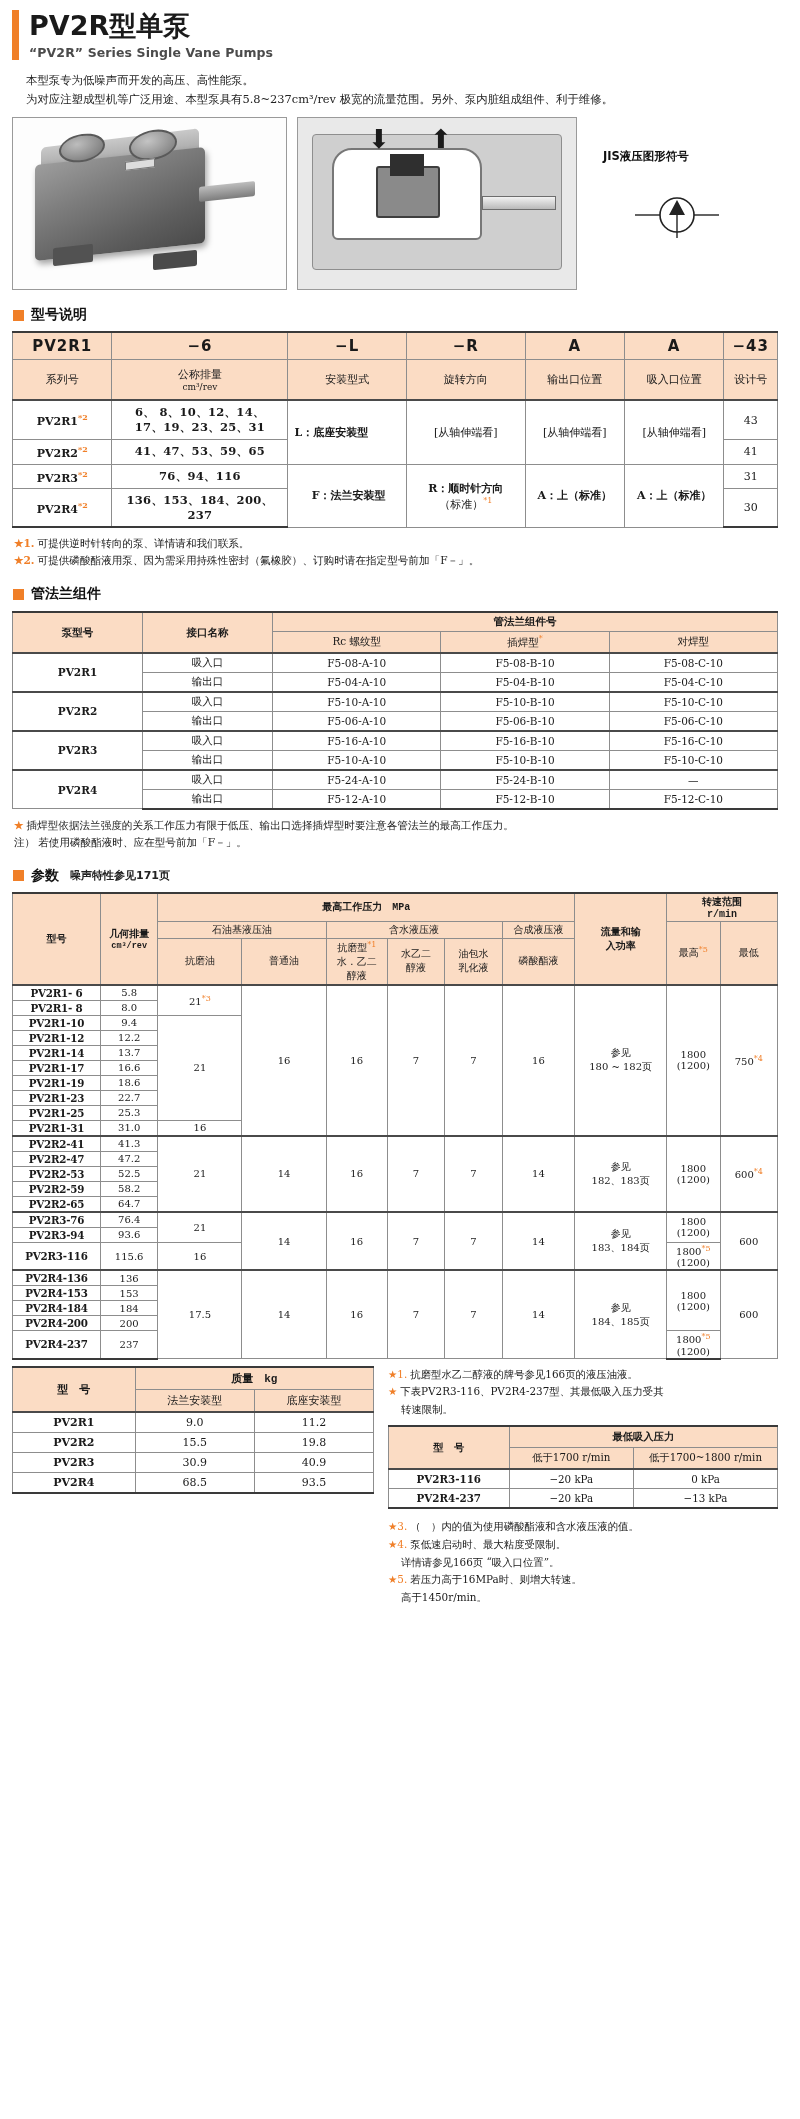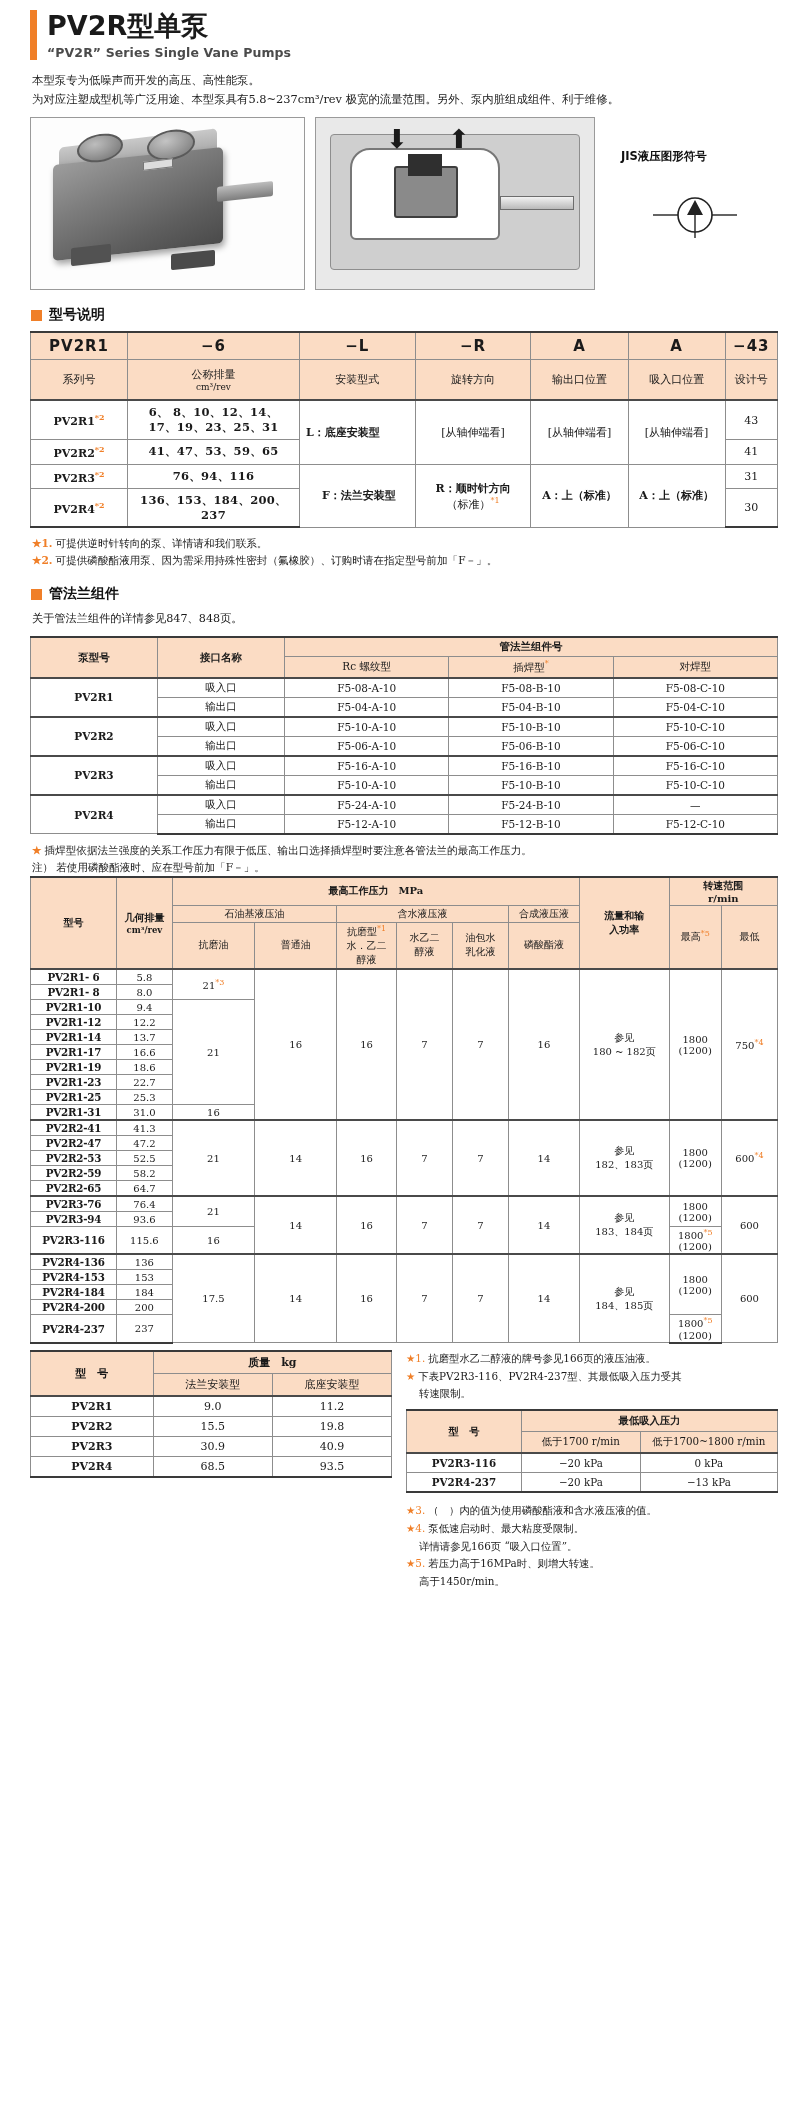--- a/index.html
+++ b/index.html
@@ -4,33 +4,33 @@
 <style>
   * { box-sizing: border-box; }
   html, body { margin:0; padding:0; }
   body {
     width: 800px;
     background: #ffffff;
     font-family: "DejaVu Sans", "Liberation Sans", sans-serif;
     color: #1a1a1a;
     -webkit-font-smoothing: antialiased;
   }
-  .page { width:800px; padding: 10px 22px 14px 30px; position:relative; }
+  .page { width:800px; padding: 10px 22px 14px 12px; position:relative; }
 
   
   .title-wrap { display:flex; align-items:stretch; margin-bottom:4px; }
   .title-bar { width:7px; background:#f07f28; margin-right:10px; flex:0 0 7px; }
   .title-texts { padding-top:1px; }
   .title-cn { font-size:27px; font-weight:bold; letter-spacing:0px; line-height:1.08;
               font-family:"DejaVu Sans","Liberation Sans",sans-serif; }
   .title-en { font-size:12.5px; font-weight:bold; color:#4b4b4b; margin-top:5px; letter-spacing:.1px; }
 
   .intro { margin:11px 0 0 2px; font-size:11.4px; line-height:1.62; color:#222;
            font-family:"DejaVu Serif","Liberation Serif",serif; }
-  .intro div { white-space:nowrap; }
+  .intro div { white-space:nowrap;margin-left:12px; }
 
   
   .strip { display:flex; gap:10px; margin-top:9px; align-items:flex-start; }
   .photo-box { width:275px; height:173px; border:1px solid #9a9a9a; background:#fdfdfd;
                position:relative; overflow:hidden; }
   .diagram-box { width:280px; height:173px; border:1px solid #9a9a9a; background:#e9e9e9;
                  position:relative; overflow:hidden; }
   .jis { flex:1; padding-left:16px; padding-top:32px; }
   .jis-label { font-size:11.5px; font-weight:bold; color:#111; white-space:nowrap;
                font-family:"DejaVu Sans","Liberation Sans",sans-serif;}
@@ -76,21 +76,21 @@
   .sec .sq { width:11px; height:11px; background:#f07f28; flex:0 0 11px; }
   .sec .t { font-size:14px; font-weight:bold; color:#111; }
   .sec .sub { font-size:11px; font-weight:bold; color:#222; margin-left:4px; }
 
   
   table { border-collapse:collapse; width:100%; font-family:"DejaVu Serif","Liberation Serif",serif; }
   .tbl td, .tbl th { border:1px solid #8d8d8d; text-align:center; vertical-align:middle;
                      font-size:10.5px; padding:2px 2px; }
   .hd { background:#fbdcc4; font-weight:bold; }
   .hd2 { background:#fbdcc4; font-weight:normal; }
-  .topline { border-top:2.5px solid #3a3a3a !important; }
+  .topline { border-top:2.5px solid #3a3a3a !important;font-family:Liberation Mono, monospace; }
   .botline { border-bottom:2.5px solid #3a3a3a !important; }
   .thickt { border-top:2px solid #4a4a4a !important; }
   .bold { font-weight:bold; }
   .star { color:#f07f28; font-size:8px; vertical-align:super; }
 
   
   .mc td { font-size:11px; }
   .mc .code { font-size:15px; font-weight:bold; padding:4px 0; letter-spacing:1px;
               font-family:"DejaVu Sans","Liberation Sans",sans-serif; }
   .mc .cap { font-size:11px; padding:7px 0; }
@@ -271,21 +271,20 @@
     <div class="ln">
       <span class="bullet">★2.</span>
       <span class="txt">可提供磷酸酯液用泵、因为需采用持殊性密封（氟橡胶）、订购时请在指定型号前加「F－」。</span>
     </div>
   </div>
 
   <div class="sec">
     <div class="sq"></div>
     <div class="t">管法兰组件</div>
   </div>
-  <div class="p-line">关于管法兰组件的详情参见847、848页。</div>
 
   <table class="tbl fl" style="margin-top:8px">
     <colgroup>
         <col style="width:17%">
         <col style="width:17%">
         <col style="width:22%">
         <col style="width:22%">
         <col style="width:22%">
       </colgroup>
     <tbody>
@@ -358,20 +357,25 @@
     <div class="ln">
       <span class="bullet">★</span>
       <span class="txt">插焊型依据法兰强度的关系工作压力有限于低压、输出口选择插焊型时要注意各管法兰的最高工作压力。</span>
     </div>
     <div class="ln">
       <span>注）</span>
       <span class="txt">若使用磷酸酯液时、应在型号前加「F－」。</span>
     </div>
   </div>
 
+  <div class="sec">
+    <div class="sq"></div>
+    <div class="t">参数</div>
+    <div class="sub">噪声特性参见171页</div>
+  </div>
 
   <table class="tbl par">
     <colgroup>
       <col style="width:11.5%">
         <col style="width:7.5%">
         <col style="width:11%">
         <col style="width:11%">
       <col style="width:8%">
         <col style="width:7.5%">
         <col style="width:7.5%">

